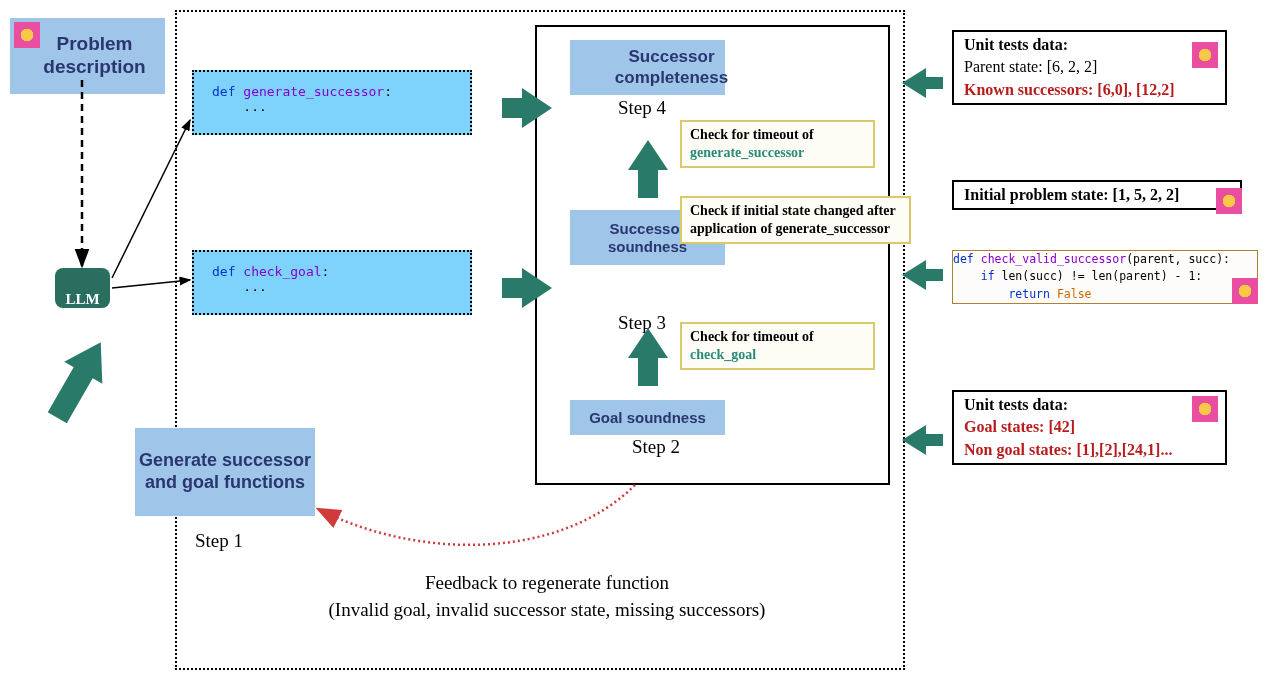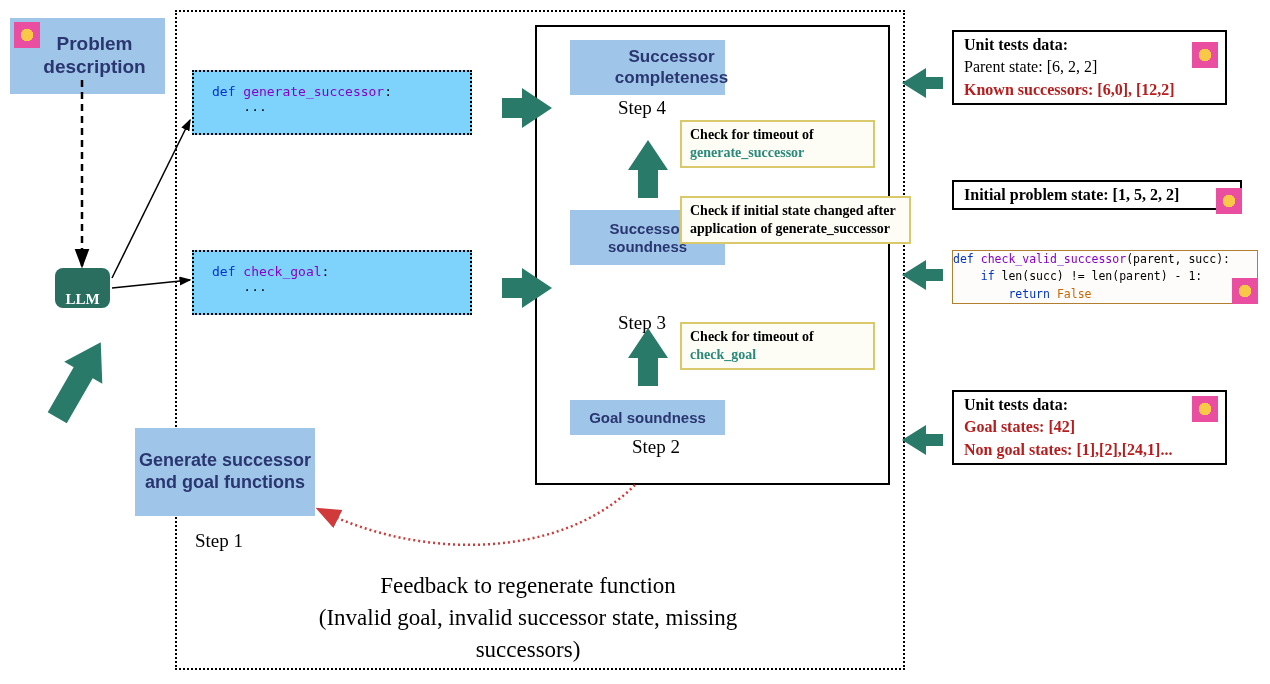--- a/index.html
+++ b/index.html
@@ -186,25 +186,25 @@
   }
   .icon-top-left { left: 14px; top: 22px; z-index: 5; }
   .icon-ut1 { left: 1192px; top: 42px; z-index: 5; }
   .icon-ut2 { left: 1216px; top: 188px; z-index: 5; }
   .icon-ut3 { left: 1232px; top: 278px; z-index: 5; }
   .icon-ut4 { left: 1192px; top: 396px; z-index: 5; }
 
   
   .feedback-text {
     position: absolute;
-    left: 278px;
+    left: 297px;
     top: 570px;
     width: 500px;
     text-align: center;
-    font-size: 23px;
+    font-size: 19px;
     line-height: 1.4;
   }
   
   .arrow {
     position: absolute;
   }
   .big-arrow-right {
     width: 0; height: 0; border-style: solid;
     border-width: 20px 0 20px 30px;
     border-color: transparent transparent transparent #2a7a6a;

